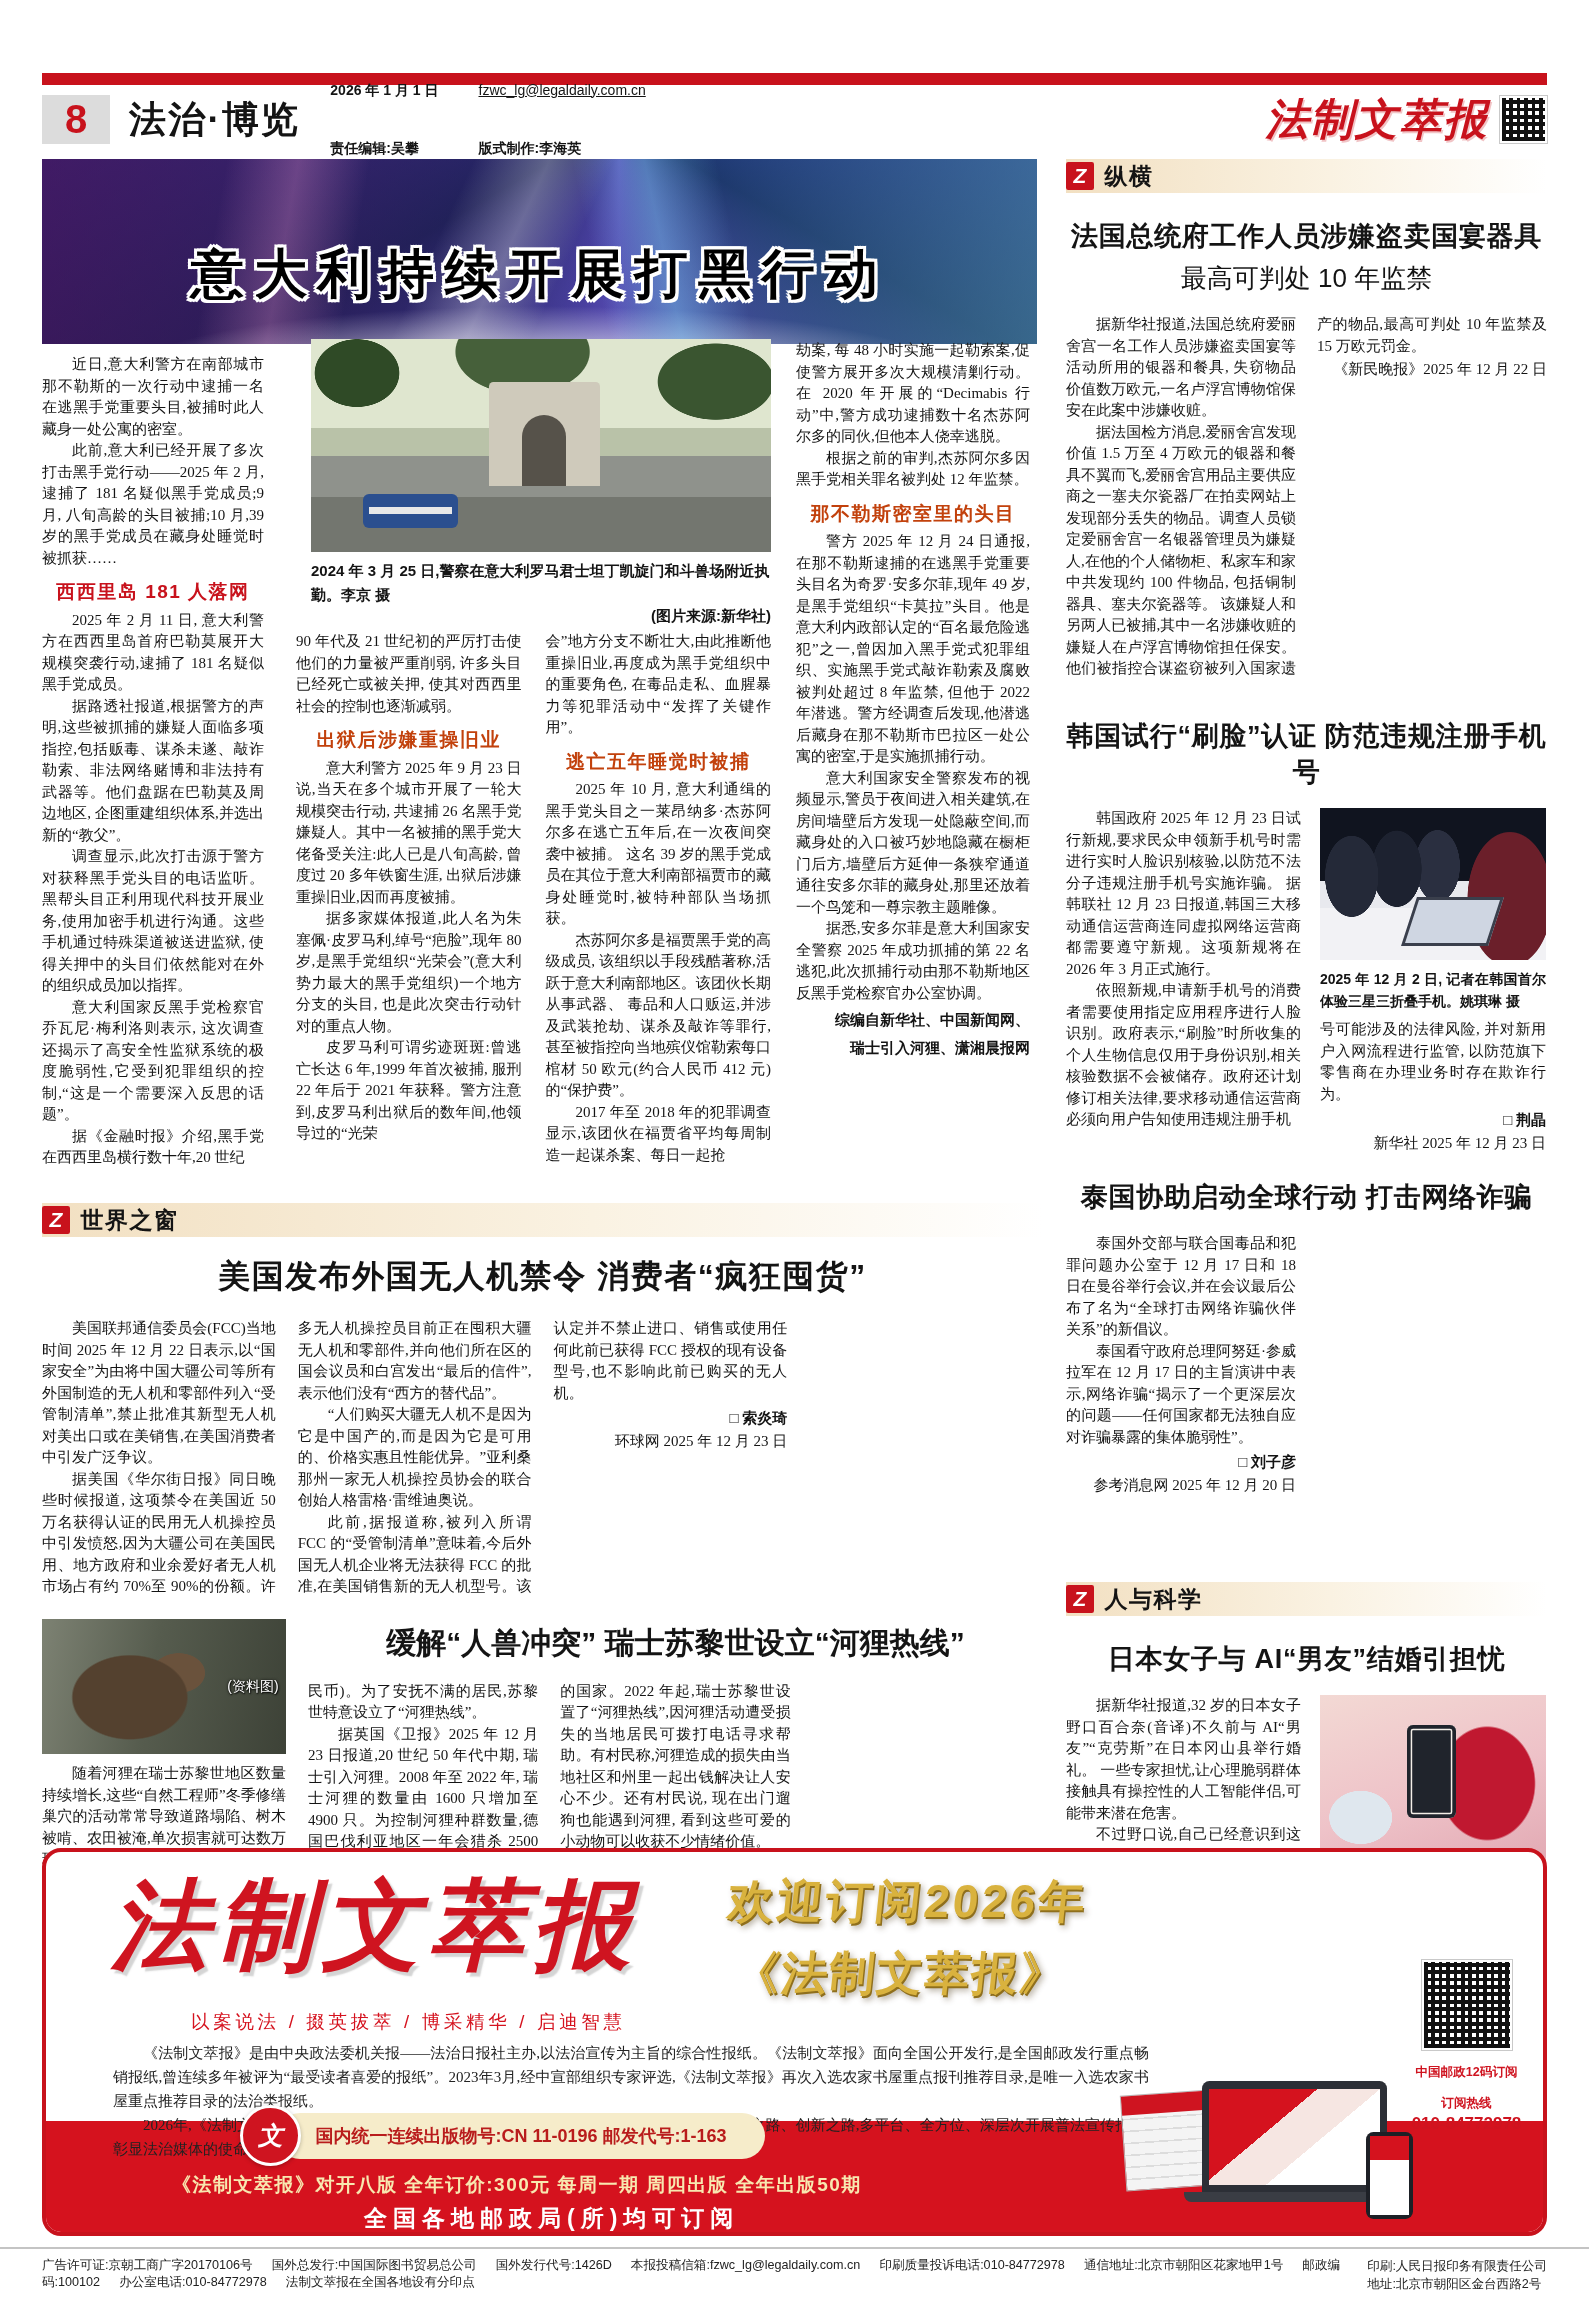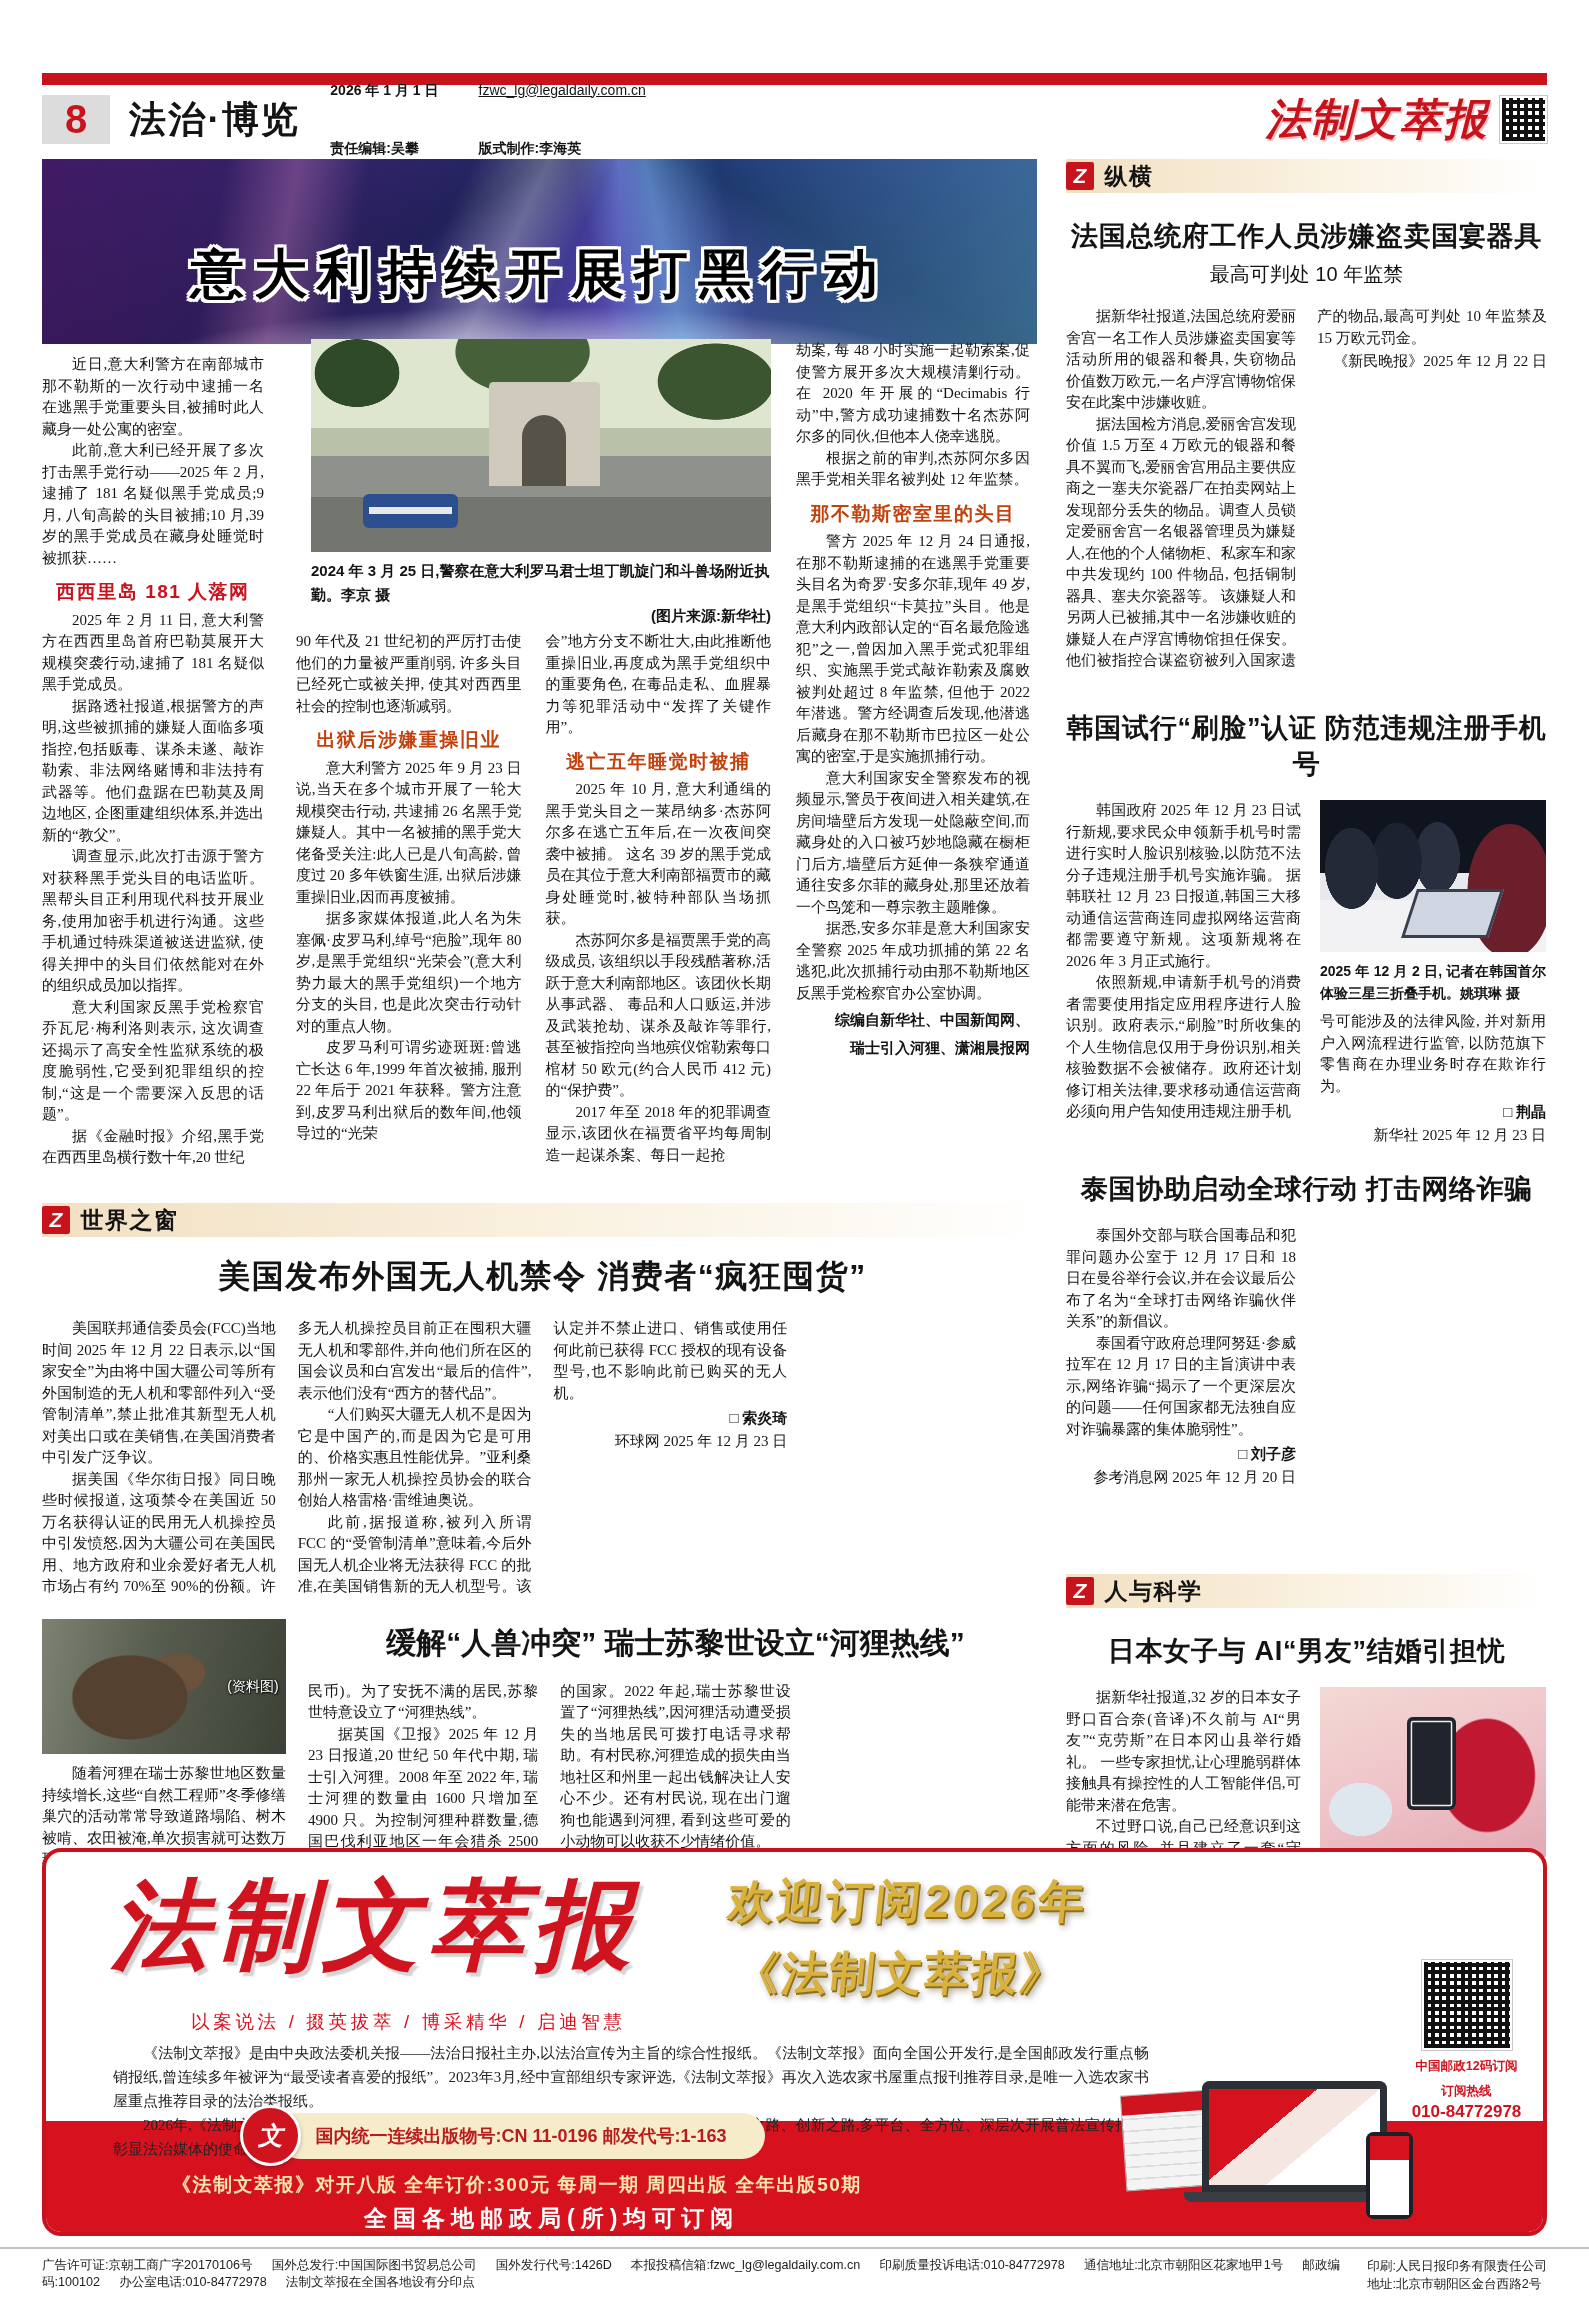--- a/index.html
+++ b/index.html
@@ -65,21 +65,21 @@
   .attrib { text-align:right; font-weight:bold; margin-top:6px; }
 
   
   .band { display:flex; align-items:center; height:34px; background:linear-gradient(90deg,#f2e0c2,#faf2e2 55%,#fff); }
   .zicon { width:28px; height:28px; background:#c8121c; color:#fff; display:flex; align-items:center; justify-content:center; font-family:"Liberation Sans",sans-serif; font-weight:900; font-style:italic; font-size:21px; border-radius:2.2px; }
   .band-label { margin-left:10.4px; font-family:"Liberation Sans",sans-serif; font-weight:900; font-size:23px; letter-spacing:1.5px; }
 
   
   .sidebar { position:absolute; left:1066px; top:159px; width:481px; }
   .art-title { font-family:"Liberation Sans",sans-serif; font-weight:900; text-align:center; font-size:27px; letter-spacing:0.7px; margin-top:25px; }
-  .art-subtitle { font-family:"Liberation Sans",sans-serif; text-align:center; font-size:20px; margin-top:7.4px; }
+  .art-subtitle { font-family:"Liberation Sans",sans-serif; text-align:center; font-size:26px; margin-top:7.4px; }
   .cols2 { column-count:2; column-gap:21px; column-fill:auto; margin-top:18px; }
   .fr-body { height:379px; overflow:hidden; }
   .th-body { height:324px; overflow:hidden; }
   .split { display:flex; gap:19px; margin-top:18px; }
   .split .lcol { width:235px; overflow:hidden; }
   .split .rcol { width:226px; overflow:hidden; }
   .ph-korea { position:relative; width:226px; height:152px; overflow:hidden;
     background:
       radial-gradient(44px 67px at 14% 45%, #242938 60%, transparent 61%),
       radial-gradient(41px 63px at 34% 40%, #1d2230 60%, transparent 61%),
@@ -119,21 +119,21 @@
   .ad-gold { position:absolute; left:651px; top:19px; width:414px; text-align:center; transform:skewX(-6deg); font-family:"Liberation Sans",sans-serif; font-weight:900; color:#d9b23e; text-shadow:1.5px 1.5px 0 #8f6f1c, 3.7px 3.7px 6px rgba(60,40,0,.45); }
   .ad-gold .g1 { font-size:46px; letter-spacing:3px; }
   .ad-gold .g2 { font-size:46px; margin-top:10.4px; letter-spacing:1.5px; }
   .ad-paras { position:absolute; left:67px; top:189px; width:1036px; font-size:15px; line-height:24px; color:#222; text-align:justify; }
   .ad-badge { position:absolute; left:194px; top:253px; width:61px; height:61px; background:#cf1420; border:3px solid #fff; border-radius:50%; box-shadow:0 1.5px 4.4px rgba(0,0,0,.25); color:#fff; display:flex; align-items:center; justify-content:center; font-family:"DejaVu Serif",serif; font-style:italic; font-weight:bold; font-size:25px; z-index:3; }
   .ad-issn { position:absolute; left:231px; top:261px; width:488px; height:46px; background:#f6ecca; border-radius:25px; display:flex; align-items:center; justify-content:center; font-family:"Liberation Sans",sans-serif; font-weight:bold; font-size:18px; color:#b91c1c; z-index:2; }
   .ad-spec { position:absolute; left:126px; top:320px; color:#f8e8b0; font-family:"Liberation Sans",sans-serif; font-weight:bold; font-size:19px; letter-spacing:1.5px; z-index:2; }
   .ad-order { position:absolute; left:318px; top:351px; color:#fff; font-family:"Liberation Sans",sans-serif; font-weight:900; font-size:23px; letter-spacing:6px; z-index:2; }
   .ad-qr-wrap { position:absolute; right:21px; top:108px; width:111px; text-align:center; z-index:3; }
   .qr-ad { width:90px; height:90px; margin:0 auto; }
-  .ad-qr-line { color:#cf1420; font-family:"Liberation Sans",sans-serif; font-weight:bold; font-size:12.6px; margin-top:8px; }
+  .ad-qr-line { color:#cf1420; font-family:"Liberation Sans",sans-serif; font-weight:bold; font-size:12.6px; margin-top:14px; }
   .ad-qr-phone { color:#cf1420; font-family:"Liberation Sans",sans-serif; font-weight:900; font-size:17px; margin-top:1.5px; }
   .ad-devices { position:absolute; right:104px; top:222px; width:326px; height:155px; z-index:2; }
   .dv-news { position:absolute; left:10.4px; top:18px; width:104px; height:96px; background:repeating-linear-gradient(#f4f4f4 0 10.4px,#dcdcdc 10.4px 12px); border:1.5px solid #b7b7b7; transform:rotate(-4deg); }
   .dv-news::before { content:""; position:absolute; left:0; top:0; right:0; height:19px; background:#cf1420; }
   .dv-laptop { position:absolute; left:89px; top:7.4px; width:185px; height:111px; background:#2c2f36; border-radius:7.4px 7.4px 0 0; padding:7.4px; }
   .dv-screen { width:100%; height:100%; background:linear-gradient(140deg,#d5121e 0 38%,#f6e6e2 38% 60%,#fff 60%); }
   .dv-base { position:absolute; left:71px; top:118px; width:222px; height:10.4px; background:#3a3d44; border-radius:0 0 7.4px 7.4px; }
   .dv-phone { position:absolute; left:253px; top:58px; width:47px; height:87px; background:#1d2026; border-radius:7.4px; padding:4.4px; }
   .dv-phone-screen { width:100%; height:100%; background:linear-gradient(#d5121e 0 30%,#fff 30%); }
 

